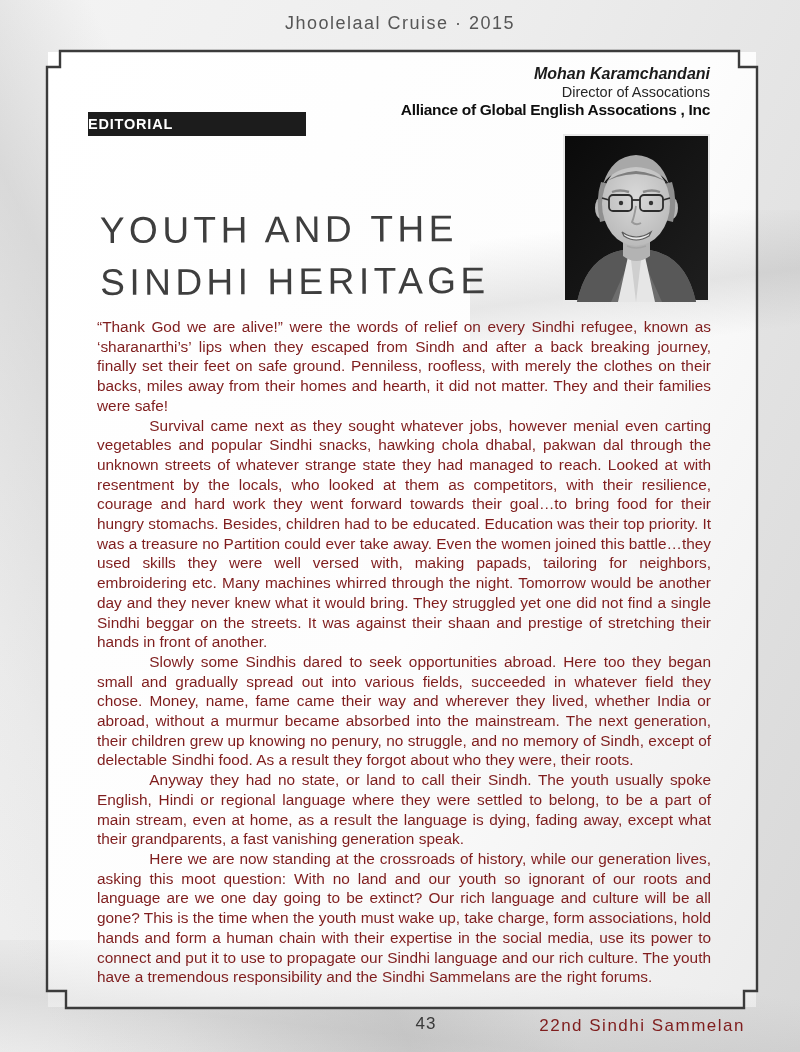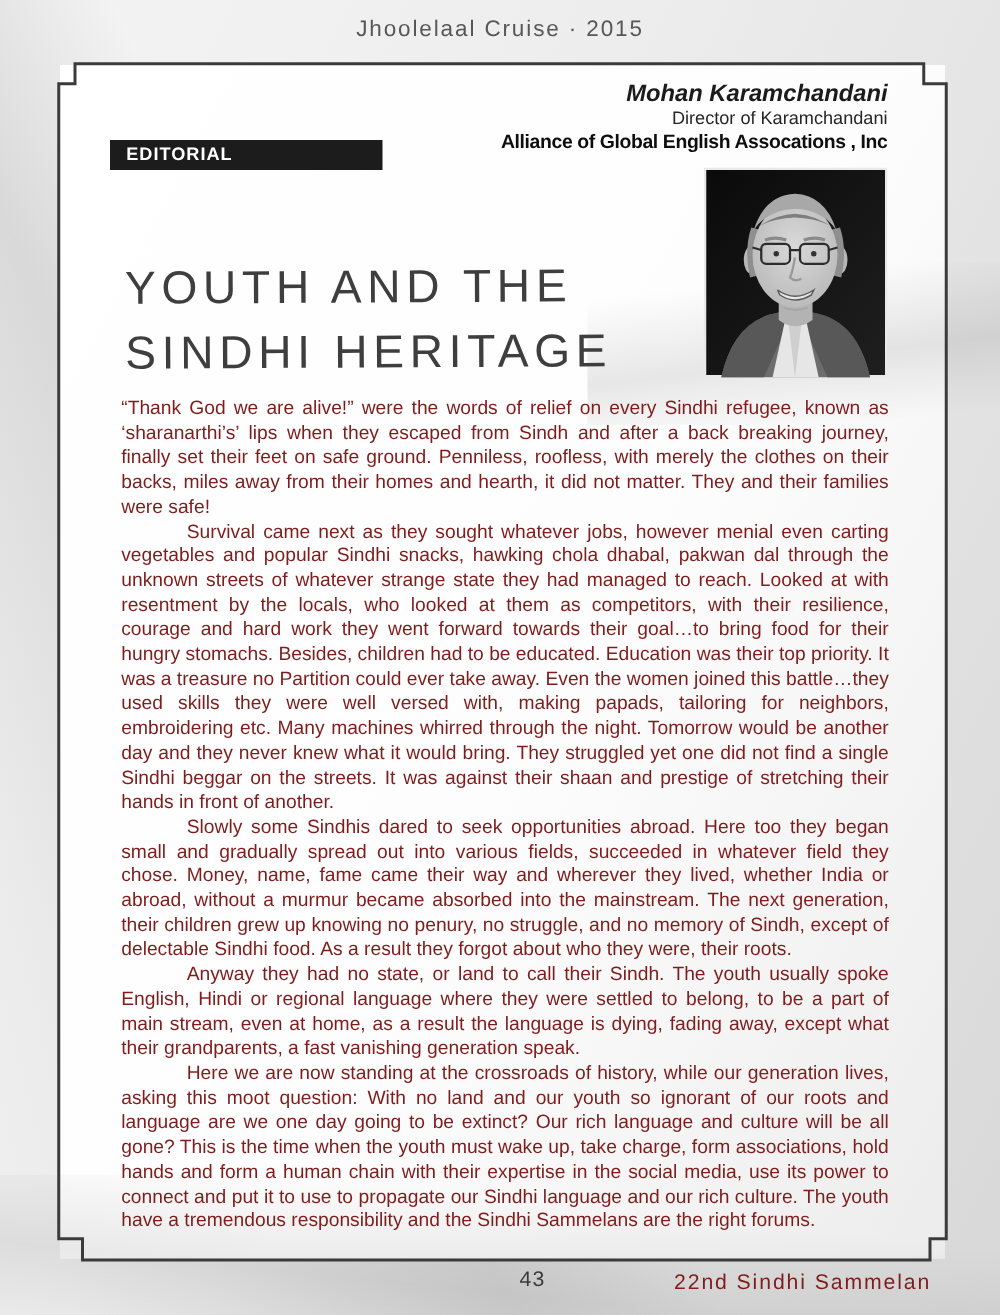--- a/index.html
+++ b/index.html
@@ -36,29 +36,29 @@
   .frame-svg { position: absolute; left: 0; top: 0; pointer-events: none; }
 
   .running-head {
     position: absolute; left: 0; top: 13px; width: 100%;
     text-align: center;
     font-size: 18px; letter-spacing: 1.5px; color: #575757;
   }
   .byline {
     position: absolute; right: 90px; top: 64px; text-align: right; line-height: 1.22;
   }
-  .byline-author { font-size: 19px; font-weight: bold; font-style: italic; color: #1b1b1b; }
+  .byline-author { font-size: 16px; font-weight: bold; font-style: italic; color: #1b1b1b; }
   .byline-role   { font-size: 14.5px; color: #262626; }
   .byline-org    { font-size: 15.5px; font-weight: bold; color: #0e0e0e; letter-spacing: -0.3px; }
 
   .section-bar {
     position: absolute; left: 88px; top: 112px; width: 218px; height: 24px;
     background: #1c1c1c; color: #ffffff;
     font-size: 14.5px; font-weight: bold; letter-spacing: .8px;
-    line-height: 24px; padding-left: 13px;
+    line-height: 24px; 
   }
 
   .article-title {
     position: absolute; left: 100px; top: 204px;
     font-size: 37px; line-height: 52px; letter-spacing: 4.5px;
     color: #3e3e3e; font-weight: 400;
     transform: rotate(-0.3deg);
   }
 
   .portrait {
@@ -92,21 +92,21 @@
 <div class="wedge-bottom"></div>
 
 <svg class="frame-svg" width="800" height="1052" viewBox="0 0 800 1052">
   <path d="M 60 51 H 739 V 67 H 757 V 991 H 744 V 1008 H 66 V 991 H 47 V 67 H 60 Z" fill="none" stroke="#3b3b3b" stroke-width="2.4"></path>
 </svg>
 
 <div class="running-head">Jhoolelaal Cruise · 2015</div>
 
 <div class="byline">
   <div class="byline-author">Mohan Karamchandani</div>
-  <div class="byline-role">Director of Karamchandani</div>
+  <div class="byline-role">Director of Assocations</div>
   <div class="byline-org">Alliance of Global English Assocations , Inc</div>
 </div>
 
 <div class="section-bar">EDITORIAL</div>
 
 <div class="article-title">
   <div>YOUTH AND THE</div>
   <div>SINDHI HERITAGE</div>
 </div>
 

